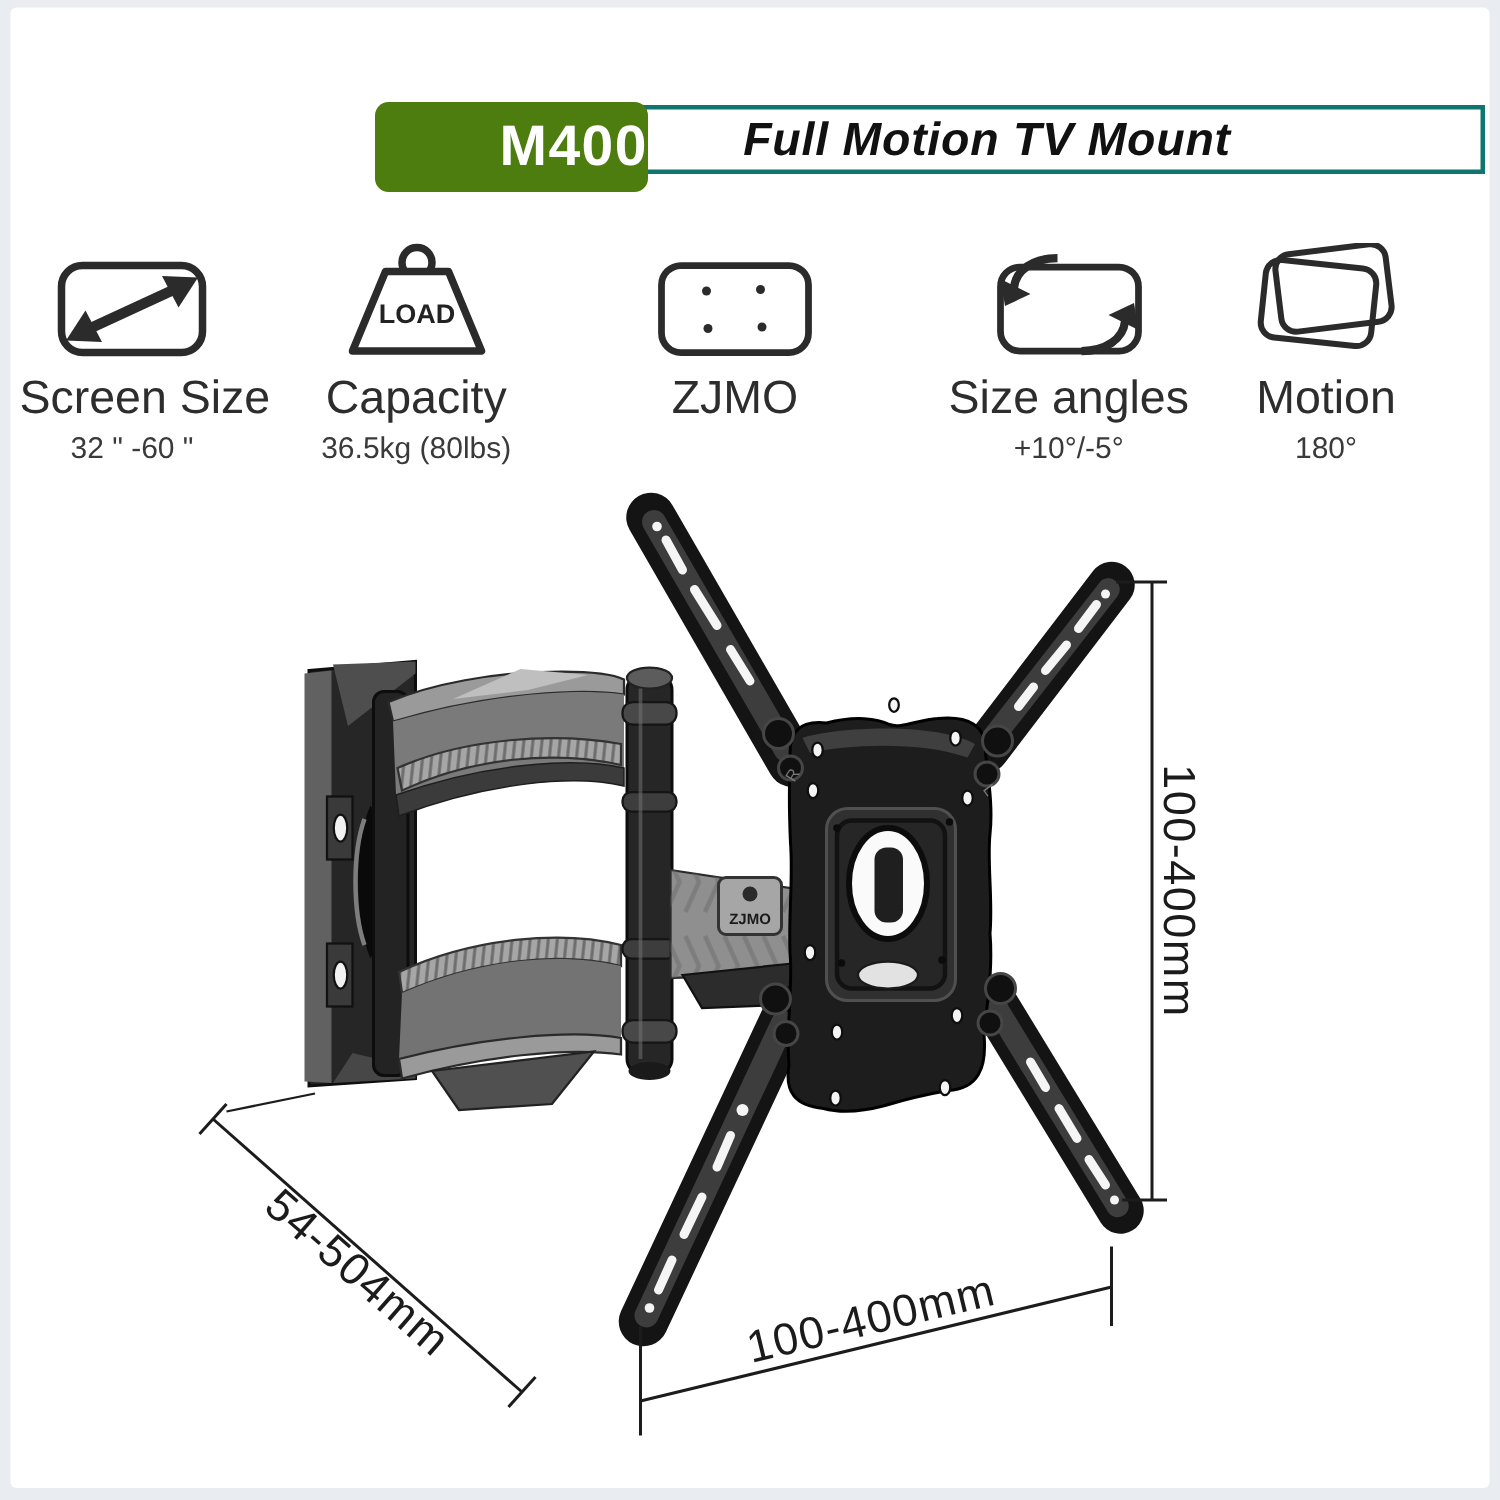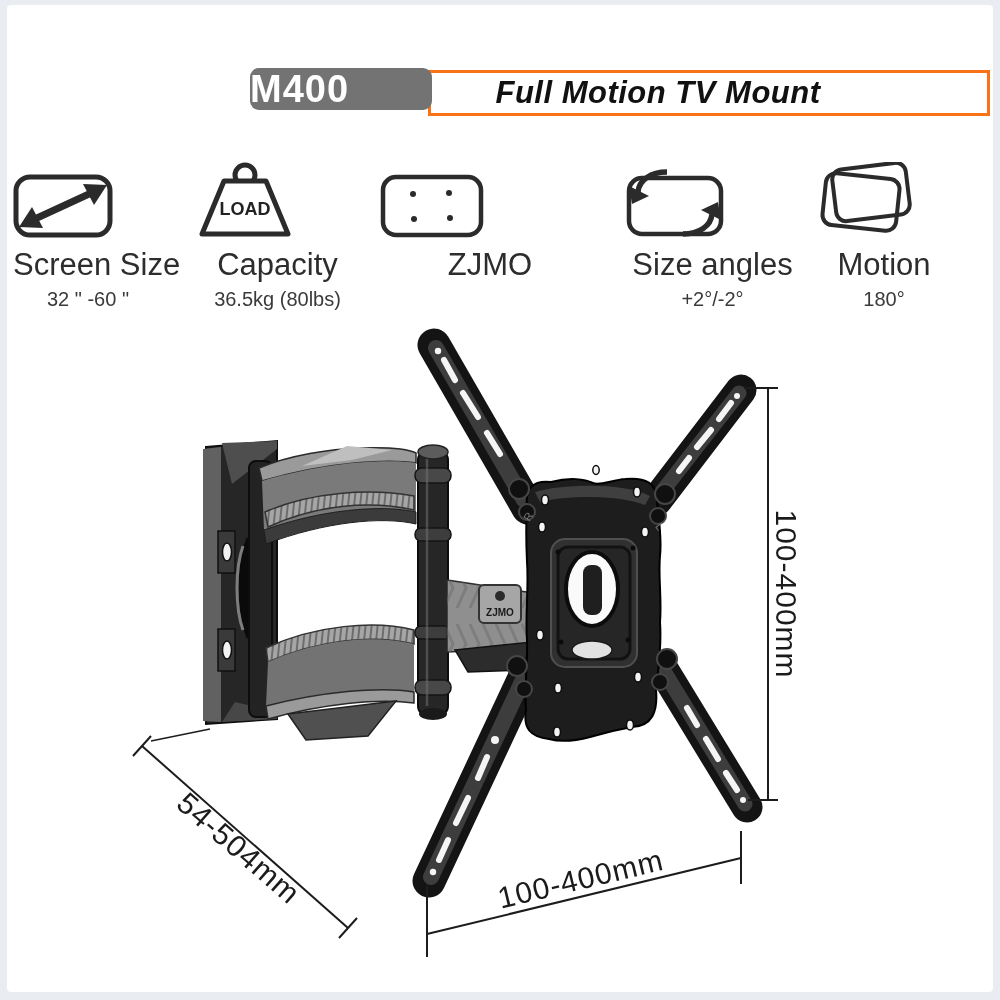--- a/index.html
+++ b/index.html
@@ -10,38 +10,38 @@
     color:#1d1d1d;
     overflow:hidden;
   }
   .card{
     position:absolute;left:7px;top:5px;width:986px;height:987px;
     background:#ffffff;border-radius:4px;
   }
   
   .title-box{
     position:absolute;left:428px;top:70px;width:562px;height:46px;
-    border:3px solid #f97316;box-sizing:border-box;background:#ffffff;
+    border:3px solid #0f766e;box-sizing:border-box;background:#ffffff;
     display:flex;align-items:center;justify-content:center;
     padding-right:102px;z-index:1;
   }
   .title-box span{
     font-size:31px;font-style:italic;font-weight:bold;color:#111;
     letter-spacing:0.5px;white-space:nowrap;
   }
   .model-badge{
-    position:absolute;left:250px;top:68px;width:182px;height:42px;
-    background:#737373;border-radius:9px;z-index:2;
-    display:flex;align-items:center;justify-content:flex-start;
+    position:absolute;left:250px;top:68px;width:182px;height:60px;
+    background:#4d7c0f;border-radius:9px;z-index:2;
+    display:flex;align-items:center;justify-content:flex-end;
   }
   .model-badge span{color:#fff;font-size:38px;font-weight:bold;letter-spacing:1px;}
   
   .features{position:absolute;top:160px;left:0;width:1000px;height:140px;}
   .feature{position:absolute;text-align:center;}
-  .feature .iconbox{height:78px;display:flex;align-items:flex-end;justify-content:flex-start;}
+  .feature .iconbox{height:78px;display:flex;align-items:flex-end;justify-content:center;}
   .feature .flabel{margin-top:9px;font-size:31px;color:#2d2d2d;white-space:nowrap;}
   .feature .fvalue{margin-top:5px;font-size:20px;color:#3a3a3a;white-space:nowrap;}
   .f1{left:13px;width:150px;}
   .f2{left:190px;width:175px;}
   .f3{left:380px;width:220px;}
   .f4{left:625px;width:175px;}
   .f5{left:818px;width:132px;}
   .product-svg{position:absolute;left:0;top:0;z-index:0;}
   .dimtext{font-family:"Liberation Sans",sans-serif;font-size:30px;fill:#1b1b1b;letter-spacing:1px;}
 </style>
@@ -274,21 +274,21 @@
     <div class="iconbox">
       <svg width="100" height="70" viewBox="0 0 100 70">
         <rect x="4" y="10" width="92" height="56" rx="13" fill="#fff" stroke="#2b2b2b" stroke-width="4.5"></rect>
         <path d="M42,4 C26,4 14,12 13,24" fill="none" stroke="#2b2b2b" stroke-width="5.5"></path>
         <polygon points="4,18 24,28 7,36" fill="#2b2b2b"></polygon>
         <path d="M58,66 C74,66 86,58 87,46" fill="none" stroke="#2b2b2b" stroke-width="5.5"></path>
         <polygon points="96,52 76,42 93,34" fill="#2b2b2b"></polygon>
       </svg>
     </div>
     <div class="flabel">Size angles</div>
-    <div class="fvalue">+2°/-2°</div>
+    <div class="fvalue">+10°/-5°</div>
   </div>
 
   <div class="feature f5">
     <div class="iconbox">
       <svg width="96" height="76" viewBox="0 0 96 76">
         <rect x="16" y="4" width="74" height="52" rx="10" fill="none" stroke="#2b2b2b" stroke-width="4" transform="rotate(-7 53 30)"></rect>
         <rect x="6" y="14" width="74" height="52" rx="10" fill="#ffffff" fill-opacity="0" stroke="#2b2b2b" stroke-width="4" transform="rotate(6 43 40)"></rect>
       </svg>
     </div>
     <div class="flabel">Motion</div>

